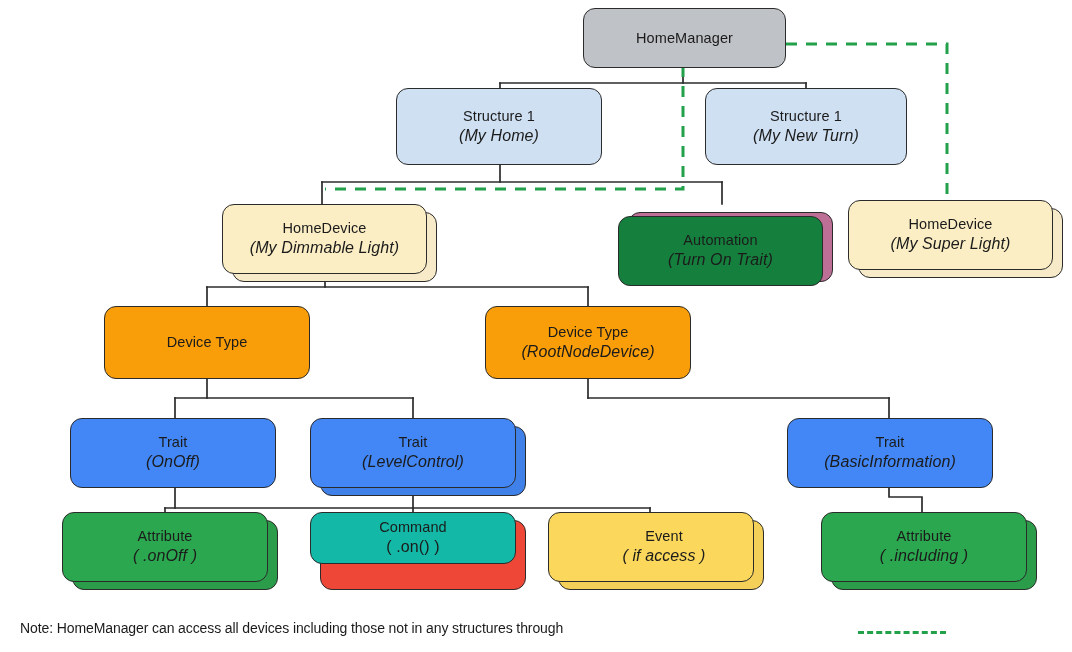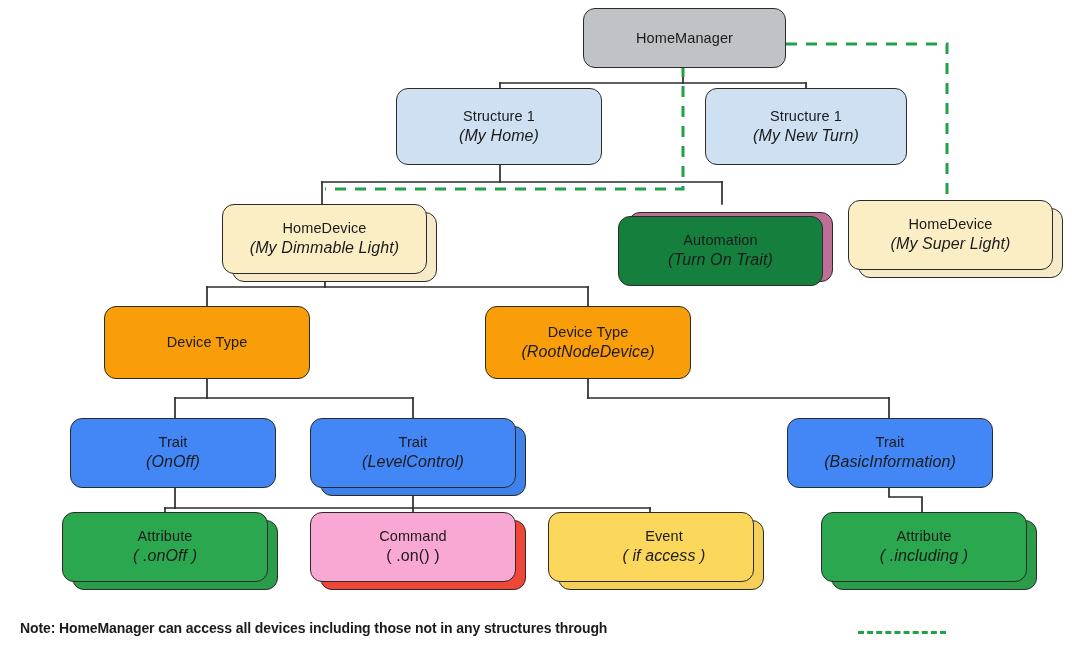--- a/index.html
+++ b/index.html
@@ -59,21 +59,21 @@
   .stack-layer {
     position: absolute;
     box-sizing: border-box;
     border: 1.6px solid #2b2b2b;
     border-radius: 12px;
     z-index: 2;
   }
   .note {
     position: absolute;
     font-size: 14px;
-    font-weight: 700;
+    font-weight: 400;
     color: #1b1b1b;
     white-space: nowrap;
     letter-spacing: -0.1px;
   }
   .note-dash {
     position: absolute;
     height: 0;
     border-top: 3px dashed #22a04a;
     z-index: 3;
   }
@@ -185,21 +185,21 @@
     <span class="t2">(BasicInformation)</span>
   </div>
 
   <div class="stack-layer" style="left:72px; top:520px; width:206px; height:70px; background:#2b9d4a;"></div>
   <div class="node" style="left:62px; top:512px; width:206px; height:70px; background:#2ba74f;">
     <span class="t1">Attribute</span>
     <span class="t2">( .onOff )</span>
   </div>
 
   <div class="stack-layer" style="left:320px; top:520px; width:206px; height:70px; background:#ef4737;"></div>
-  <div class="node" style="left:310px; top:512px; width:206px; height:70px; background:#f9a8d4;">
+  <div class="node" style="left:310px; top:512px; width:206px; height:52px; background:#14b8a6;">
     <span class="t1">Command</span>
     <span class="t2 upright">( .on() )</span>
   </div>
 
   <div class="stack-layer" style="left:558px; top:520px; width:206px; height:70px; background:#f5d058;"></div>
   <div class="node" style="left:548px; top:512px; width:206px; height:70px; background:#fbd75b;padding-left:26px;">
     <span class="t1">Event</span>
     <span class="t2">( if access )</span>
   </div>
 

